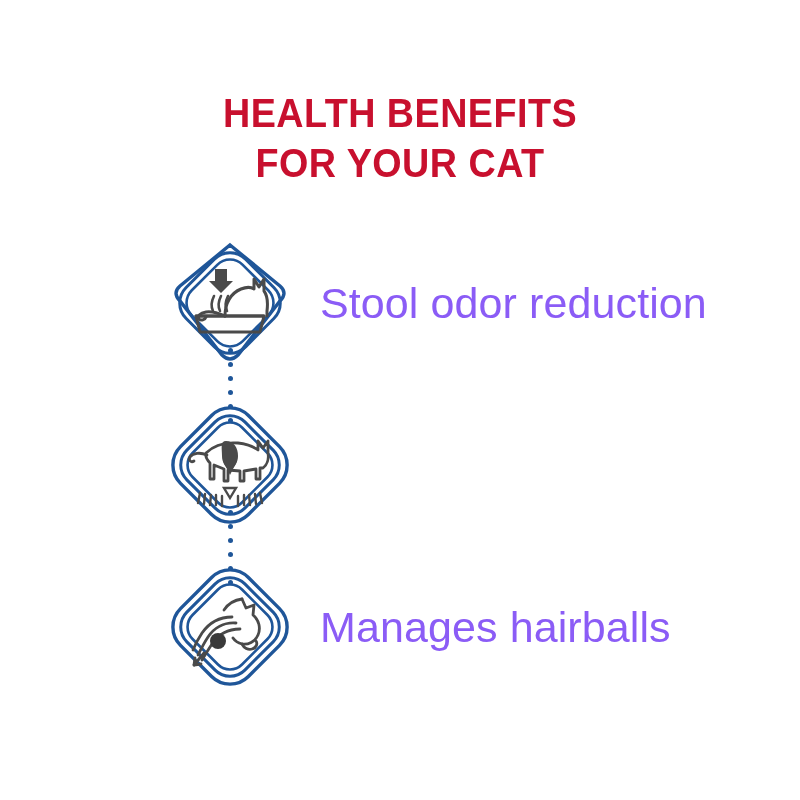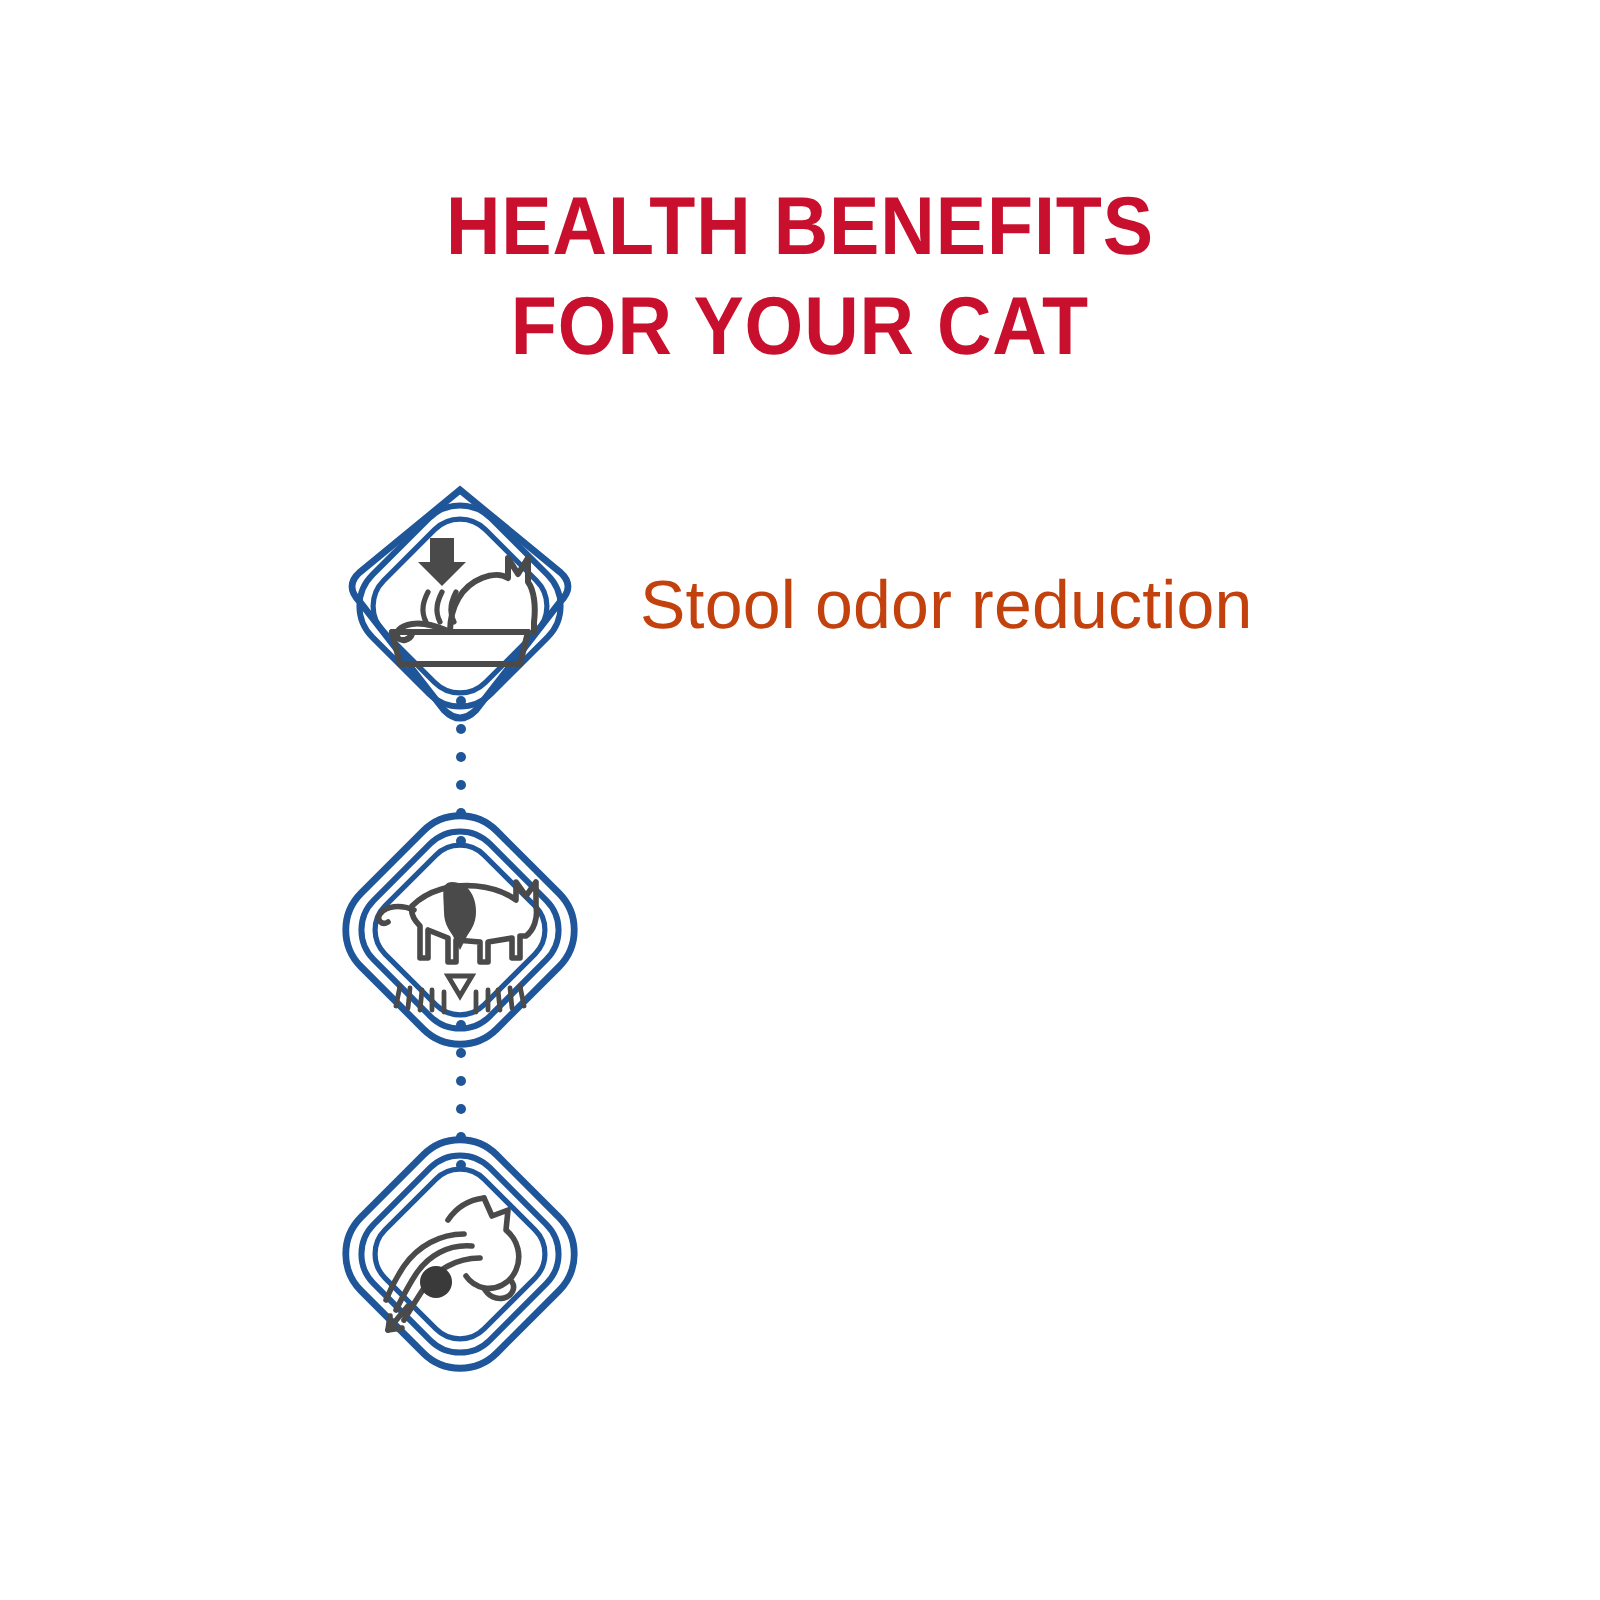--- a/index.html
+++ b/index.html
@@ -67,23 +67,23 @@
     align-items: center;
     justify-content: center;
     flex: 0 0 auto;
   }
   .benefit-icon {
     display: block;
     width: 124px;
     height: 124px;
   }
   .benefit-label {
-    color: #c2410c;
+    color: #8b5cf6;
     font-family: "Liberation Sans", sans-serif;
-    font-size: 34px;
+    font-size: 43px;
     font-weight: normal;
     line-height: 40px;
     letter-spacing: 0.1px;
     margin-left: 20px;
     white-space: nowrap;
   }
 
   
   .connector {
     position: absolute;
@@ -244,20 +244,21 @@
           </g>
 
           <circle cx="50" cy="76" r="8" fill="#3A3A3A"></circle>
 
           <g fill="none" stroke="#4A4A4A" stroke-width="2.8" stroke-linecap="round" stroke-linejoin="round">
             <path d="M36 88 L26 100"></path>
             <path d="M26 100 L33 99 M26 100 L27 93"></path>
           </g>
         </svg>
       </div>
+      <div class="benefit-label">Manages hairballs</div>
     </div>
 
   </div>
 
   <div class="connector connector-1">
     <div class="dot"></div>
     <div class="dot"></div>
     <div class="dot"></div>
     <div class="dot"></div>
     <div class="dot"></div>

